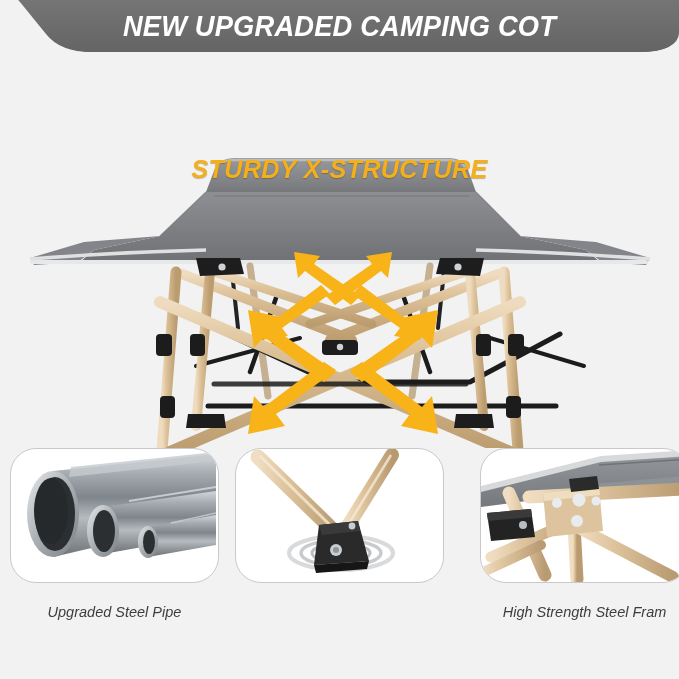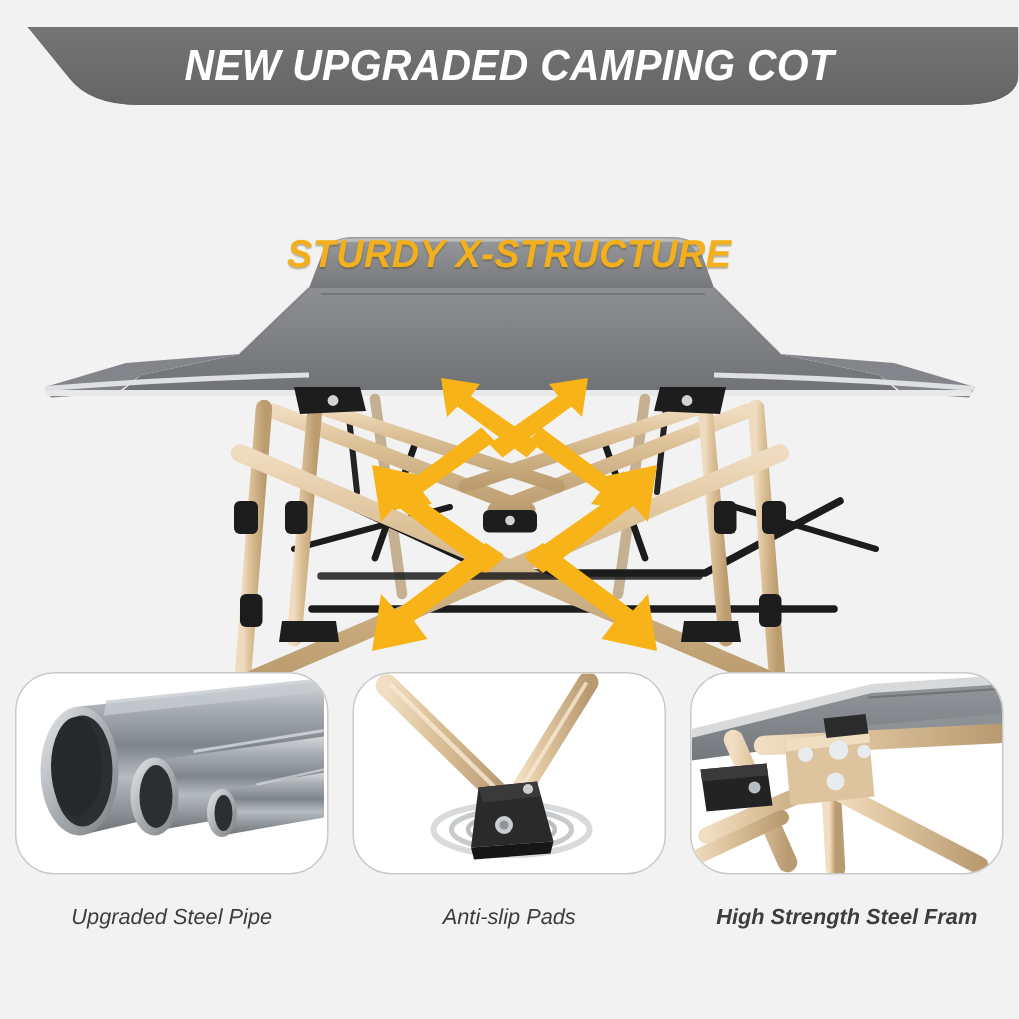--- a/index.html
+++ b/index.html
@@ -12,21 +12,21 @@
     height: 679px;
     overflow: hidden;
     font-family: "Liberation Sans", sans-serif;
     position: relative;
   }
 
   
   .header-banner {
     position: absolute;
     left: 0;
-    top: 18px;
+    top: 0;
     width: 627px;
     height: 58px;
   }
   .header-banner svg {
     position: absolute;
     left: 0;
     top: 0;
   }
   .header-title {
     position: absolute;
@@ -85,21 +85,21 @@
     width: 679px;
     height: 231px;
   }
   .panel {
     position: absolute;
     top: 0;
     width: 175px;
   }
   .panel-1 { left: 10px; }
   .panel-2 { left: 235px; }
-  .panel-3 { left: 460px; font-weight: bold; }
+  .panel-3 { left: 480px; }
 
   .panel-frame {
     position: relative;
     width: 209px;
     height: 135px;
     border: 1px solid #c9c9c9;
     border-radius: 26px;
     background: #ffffff;
     overflow: hidden;
     box-sizing: border-box;
@@ -326,21 +326,20 @@
         <path d="M 155,6 L 112,76" stroke="#f6e8d2" stroke-width="2.6" fill="none" opacity="0.8"></path>
 
         <path d="M 83,76 L 122,72 L 133,112 L 78,116 Z" fill="#2a2a2a"></path>
         <path d="M 78,116 L 133,112 L 131,120 L 80,124 Z" fill="#161616"></path>
         <path d="M 83,76 L 122,72 L 124,82 L 86,86 Z" fill="#3a3a3a"></path>
         <circle cx="100" cy="101" r="6" fill="#c9ced2"></circle>
         <circle cx="100" cy="101" r="3" fill="#8e9499"></circle>
         <circle cx="116" cy="77" r="3.4" fill="#c9ced2"></circle>
       </svg>
     </div>
-    <div class="panel-label">Anti-slip Pads</div>
   </div>
 
   <div class="panel panel-3">
     <div class="panel-frame">
       <svg width="209" height="135" viewBox="0 0 209 135">
         <defs>
           <linearGradient id="frmLeg" x1="0" y1="0" x2="1" y2="0">
             <stop offset="0%" stop-color="#f0ddc2"></stop>
             <stop offset="40%" stop-color="#ddc39c"></stop>
             <stop offset="100%" stop-color="#b99b72"></stop>

